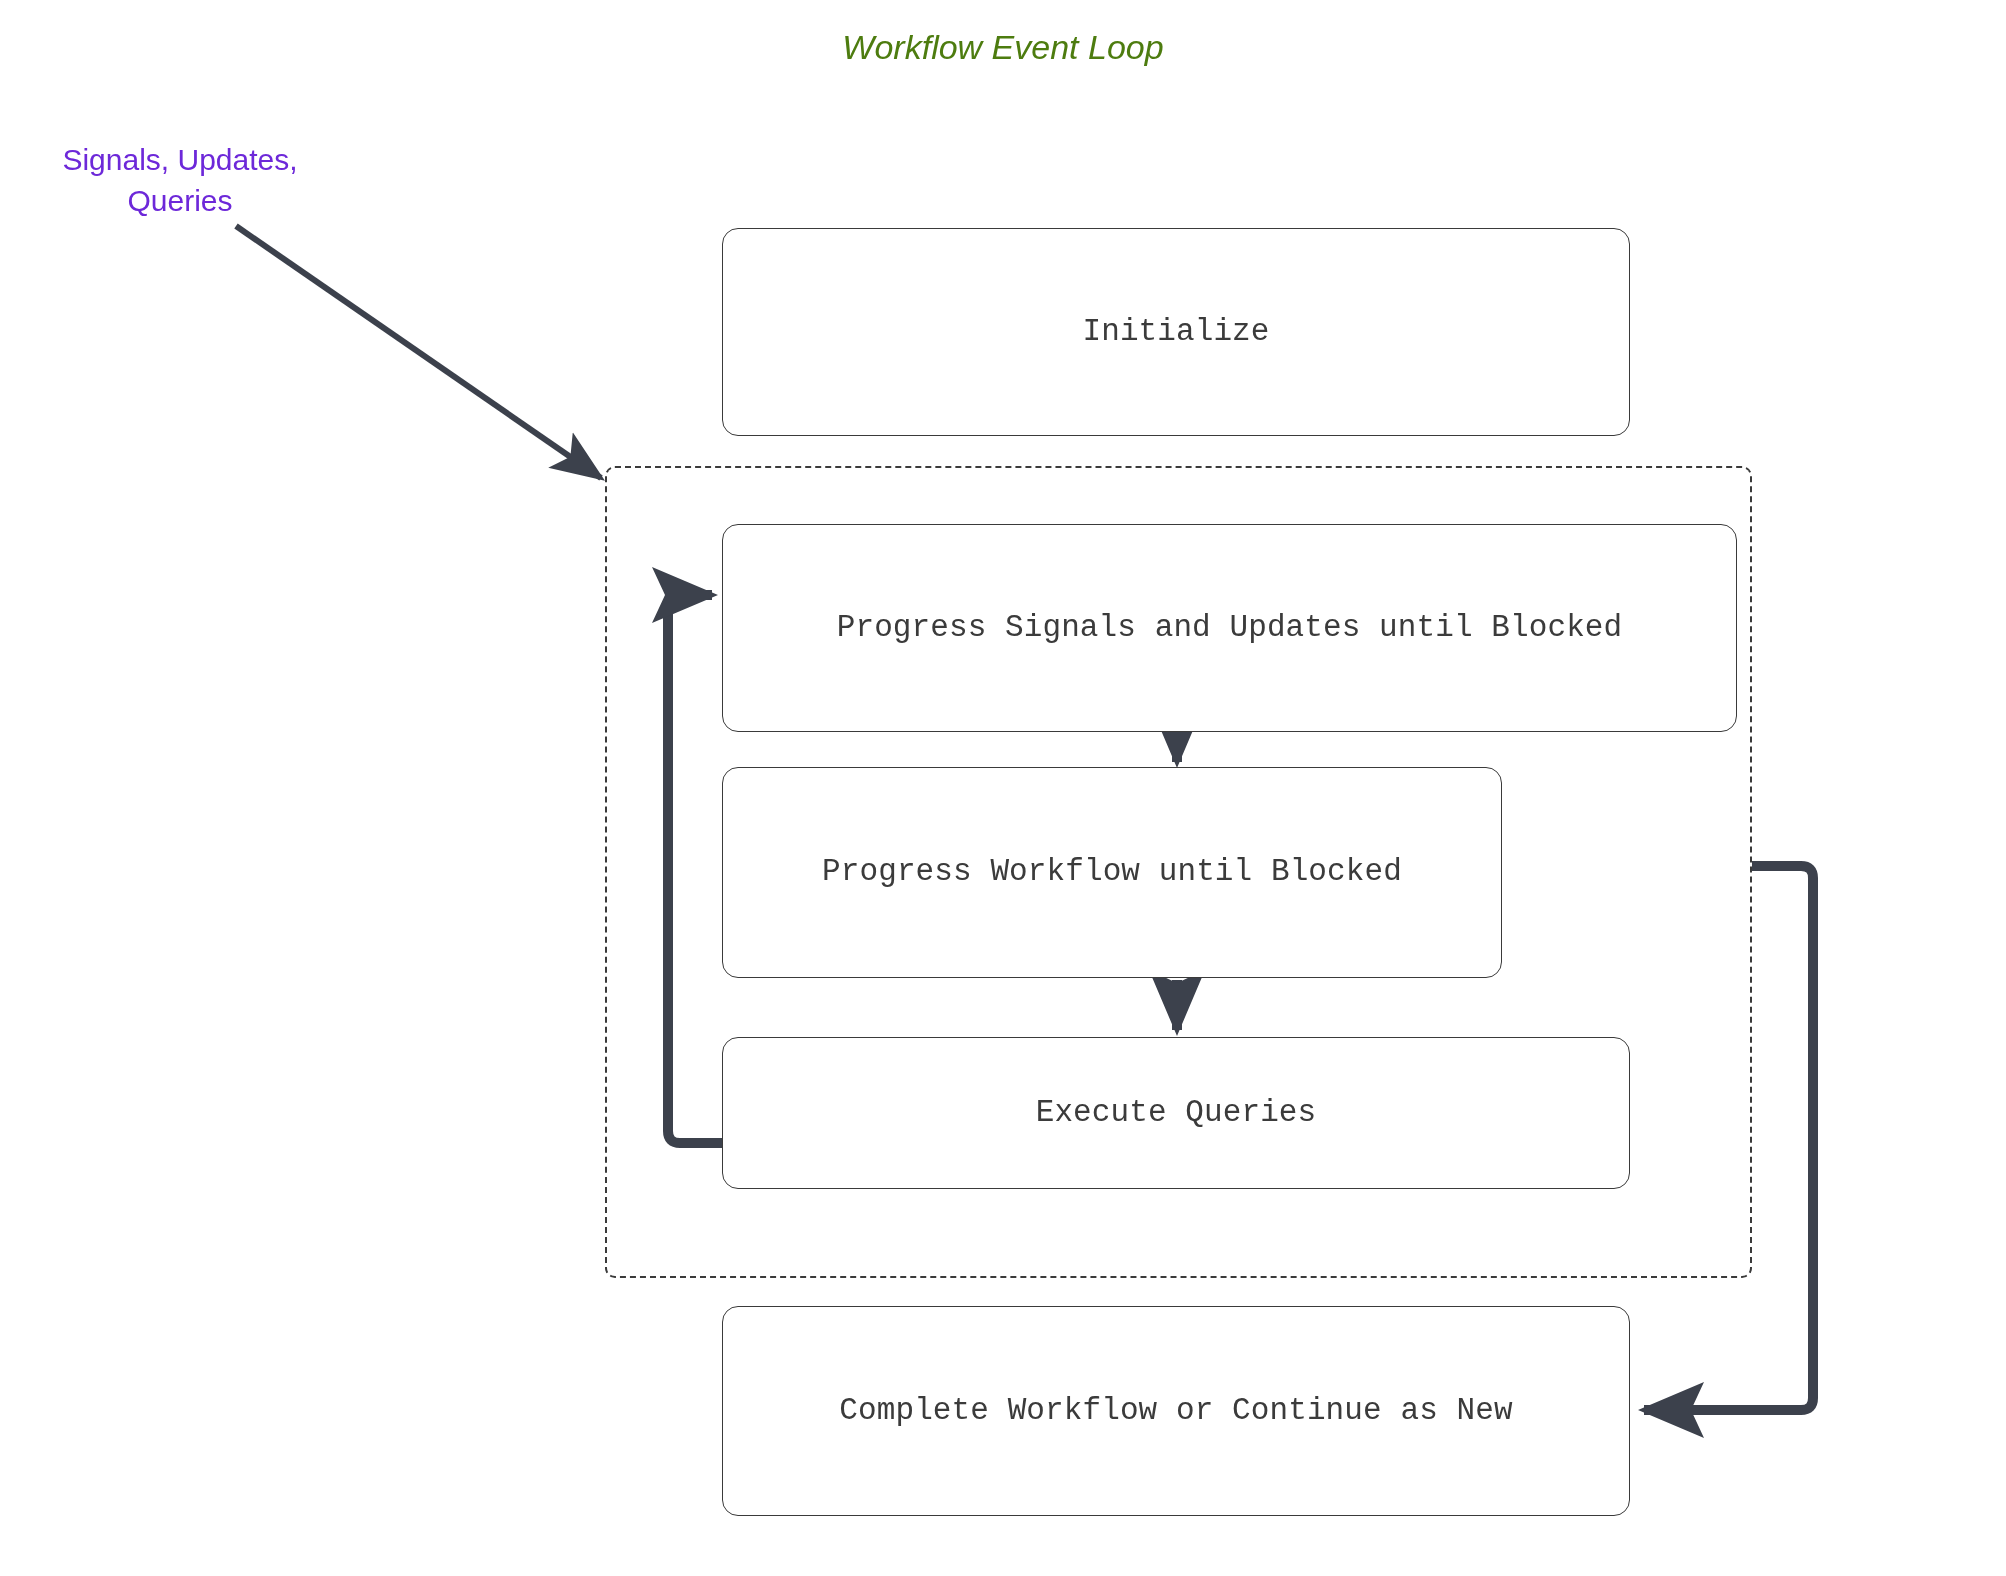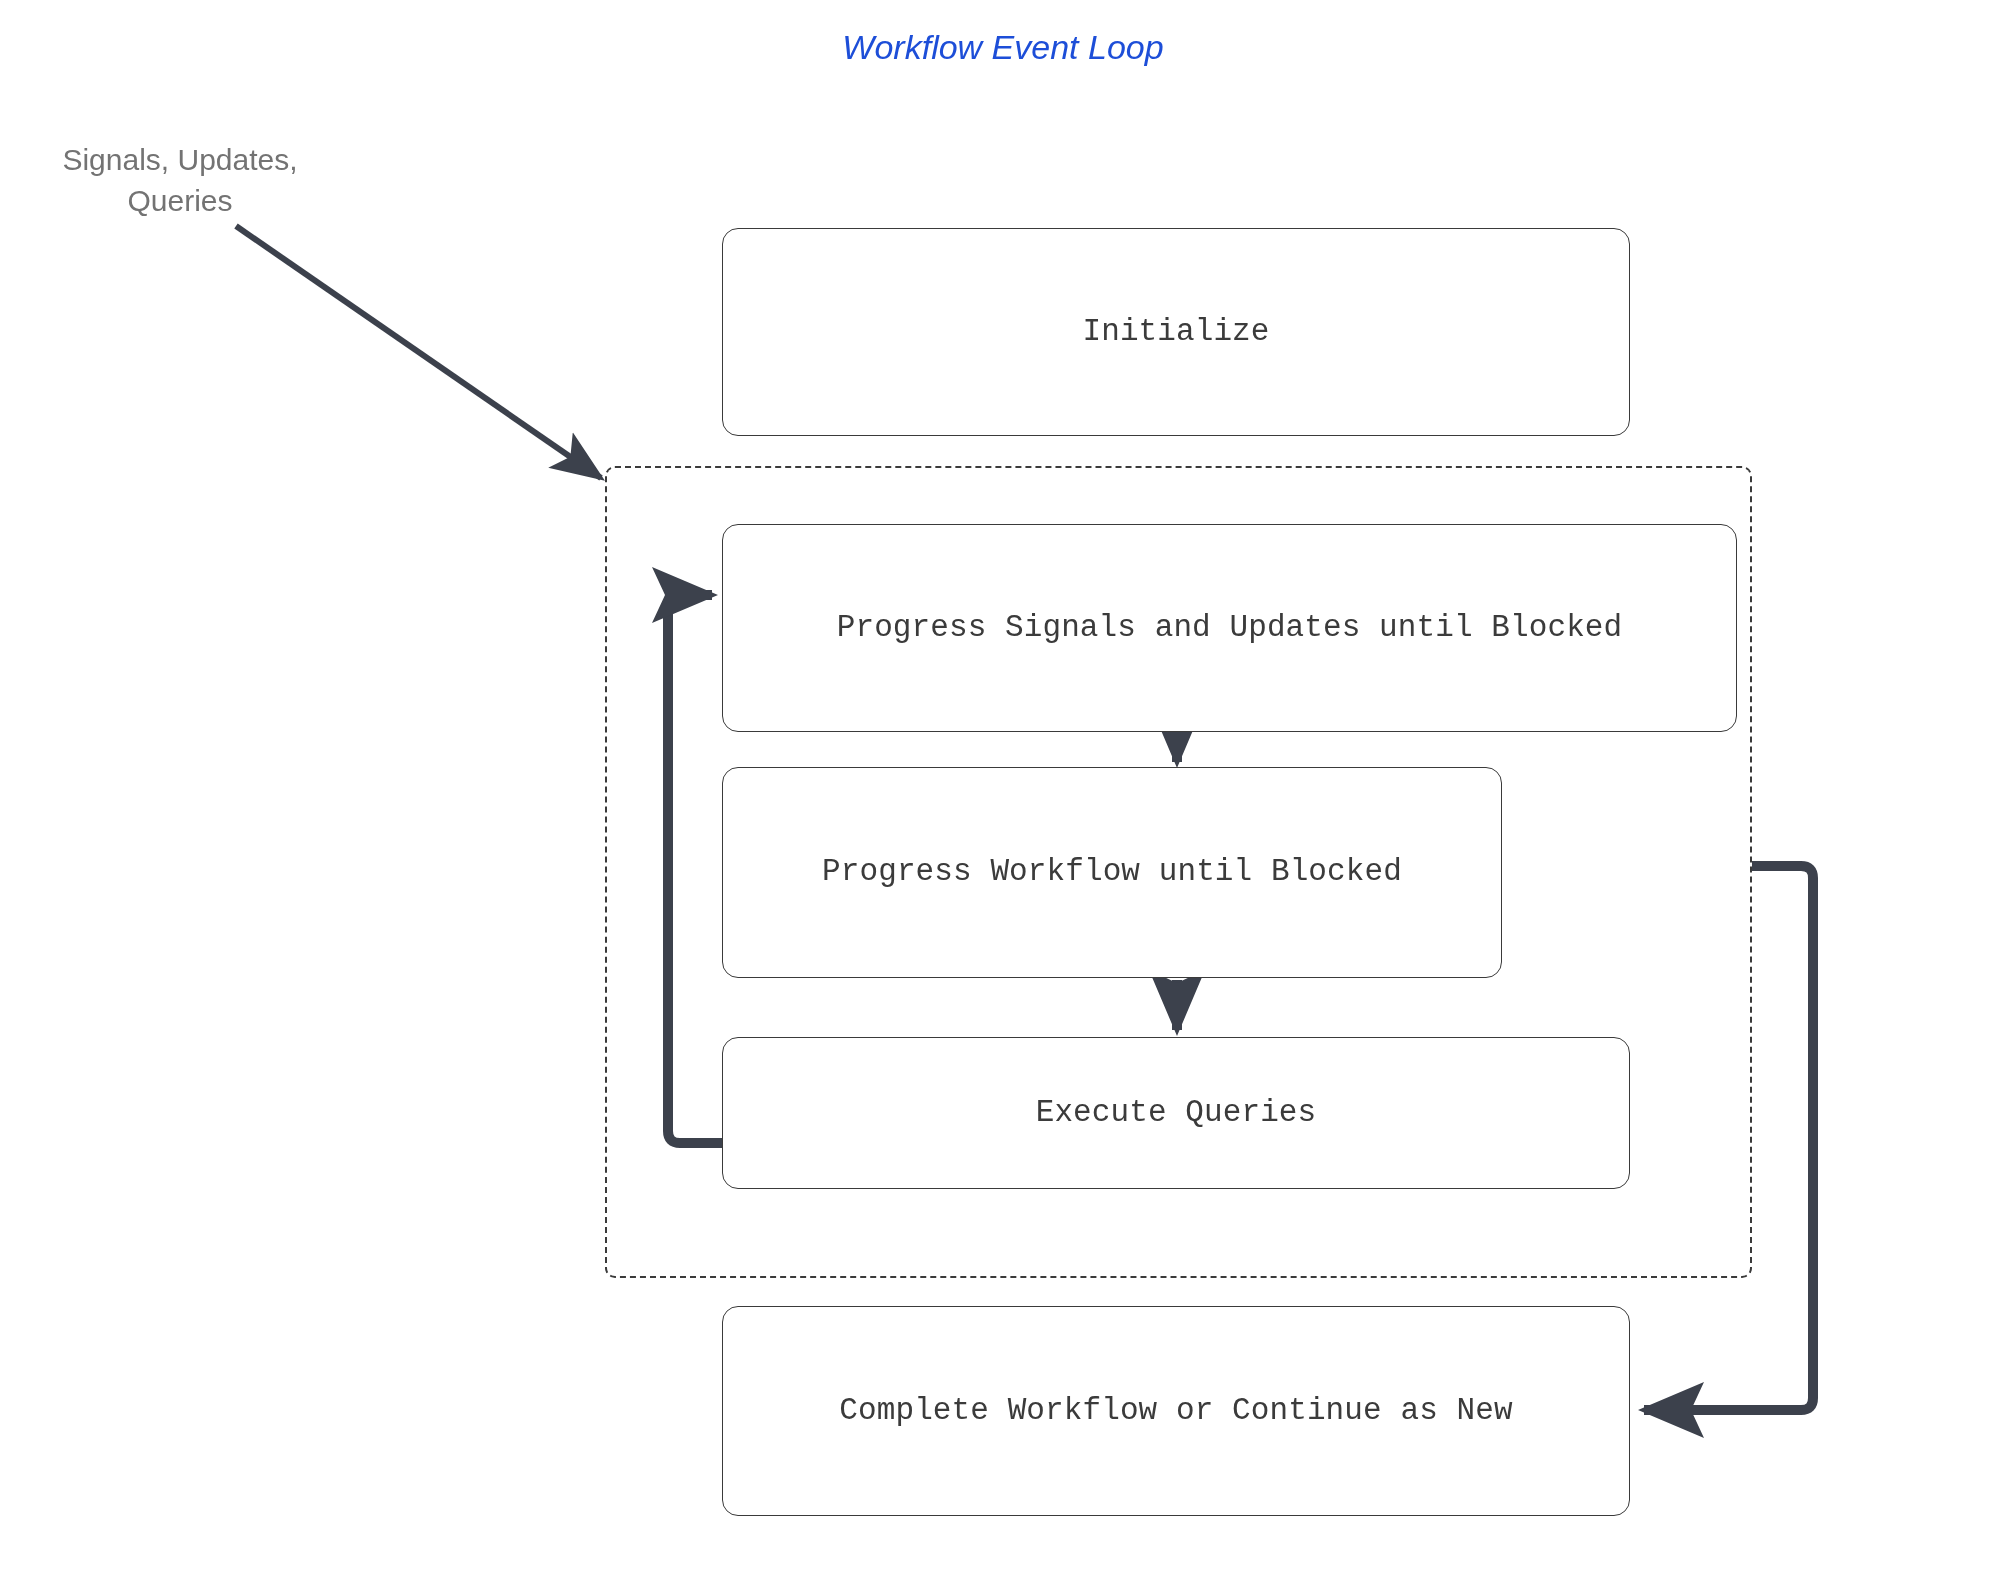--- a/index.html
+++ b/index.html
@@ -43,32 +43,32 @@
     letter-spacing: 0.1px;
   }
   #diagram-title {
     position: absolute;
     left: 0;
     top: 28px;
     width: 2006px;
     text-align: center;
     font-size: 34px;
     font-style: italic;
-    color: #1d4ed8;
+    color: #4d7c0f;
     font-family: "Liberation Sans", sans-serif;
     z-index: 4;
   }
   #external-input-label {
     position: absolute;
     left: 20px;
     top: 140px;
     width: 320px;
     text-align: center;
     font-size: 30px;
-    color: #737373;
+    color: #6d28d9;
     line-height: 1.35;
     font-family: "Liberation Sans", sans-serif;
     z-index: 4;
   }
   #loop-container {
     position: absolute;
     left: 605px;
     top: 466px;
     width: 1147px;
     height: 812px;

